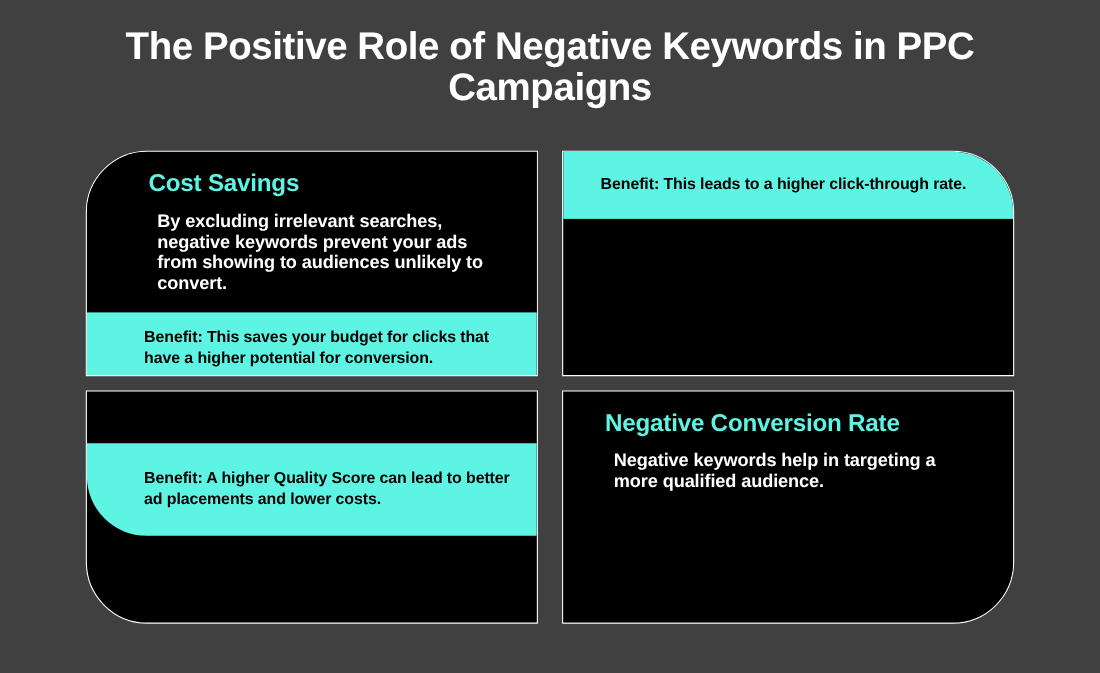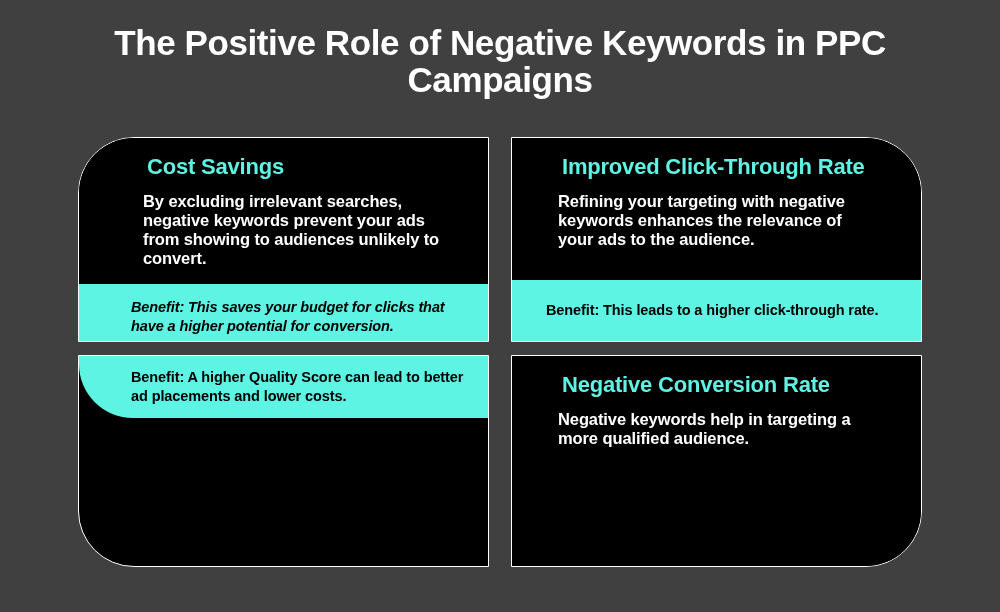--- a/index.html
+++ b/index.html
@@ -82,21 +82,21 @@
   .card.br .card-body { padding-left: 34px; padding-right: 40px; }
   .card.bl .card-body { padding-left: 52px; }
 
   .card-heading {
     font-family: "Liberation Sans", sans-serif;
     font-weight: bold;
     font-size: 22px;
     line-height: 26px;
     letter-spacing: -0.2px;
     color: #5ef4e4;
-    margin: 0 0 8px 16px;
+    margin: 0 0 8px 4px;
   }
 
   .card-desc {
     font-family: "Liberation Sans", sans-serif;
     font-weight: bold;
     font-size: 16.5px;
     line-height: 19px;
     letter-spacing: -0.1px;
     color: #ffffff;
     margin: 12px;
@@ -113,23 +113,23 @@
     font-weight: bold;
     font-size: 14.5px;
     line-height: 19px;
     letter-spacing: -0.1px;
     padding: 8px 20px 8px 52px;
   }
   .card.tr .card-benefit,
   .card.br .card-benefit { padding-left: 34px; padding-right: 34px; }
   .card.bl .card-benefit { padding-left: 52px; }
 
-  .card.tl .card-benefit { height: 65px; font-style: italic; }
+  .card.tl .card-benefit { height: 65px; }
   .card.tr .card-benefit { height: 61px; }
-  .card.bl .card-benefit { height: 62px; border-radius: 0 0 0 54px; }
+  .card.bl .card-benefit { height: 84px; border-radius: 0 0 0 54px; margin-top: 47px; }
   .card.br .card-benefit { height: 82px; border-radius: 0 0 54px 0; }
 
   .benefit-label { font-weight: bold; }
   .benefit-text  { font-weight: bold; }
 </style>
 </head>
 <body>
 
 <div class="infographic">
 
@@ -143,24 +143,20 @@
       <div class="card-body">
         <h2 class="card-heading">Cost Savings</h2>
         <p class="card-desc">By excluding irrelevant searches, negative keywords prevent your ads from showing to audiences unlikely to convert.</p>
       </div>
       <div class="card-benefit">
         <span><span class="benefit-label">Benefit:</span> <span class="benefit-text">This saves your budget for clicks that have a higher potential for conversion.</span></span>
       </div>
     </div>
 
     <div class="card tr">
-      <div class="card-body">
-        <h2 class="card-heading">Improved Click-Through Rate</h2>
-        <p class="card-desc">Refining your targeting with negative keywords enhances the relevance of your ads to the audience.</p>
-      </div>
       <div class="card-benefit">
         <span><span class="benefit-label">Benefit:</span> <span class="benefit-text">This leads to a higher click-through rate.</span></span>
       </div>
     </div>
 
     <div class="card bl">
       <div class="card-benefit">
         <span><span class="benefit-label">Benefit:</span> <span class="benefit-text">A higher Quality Score can lead to better ad placements and lower costs.</span></span>
       </div>
     </div>

